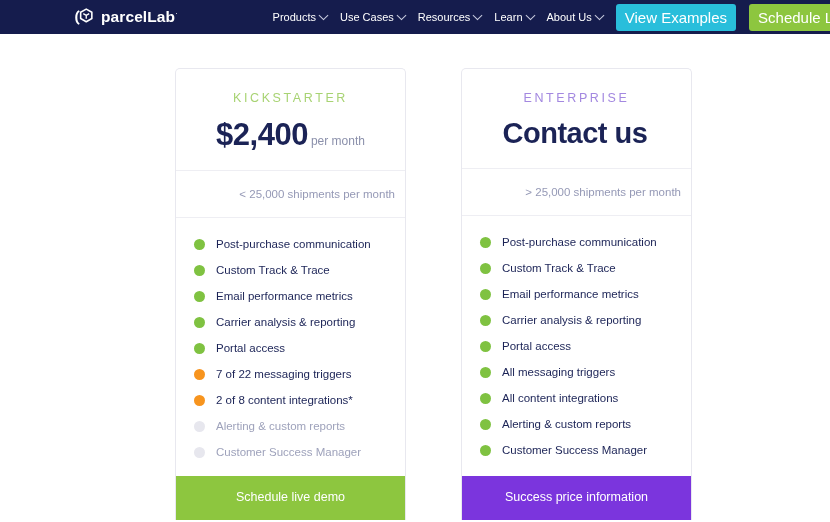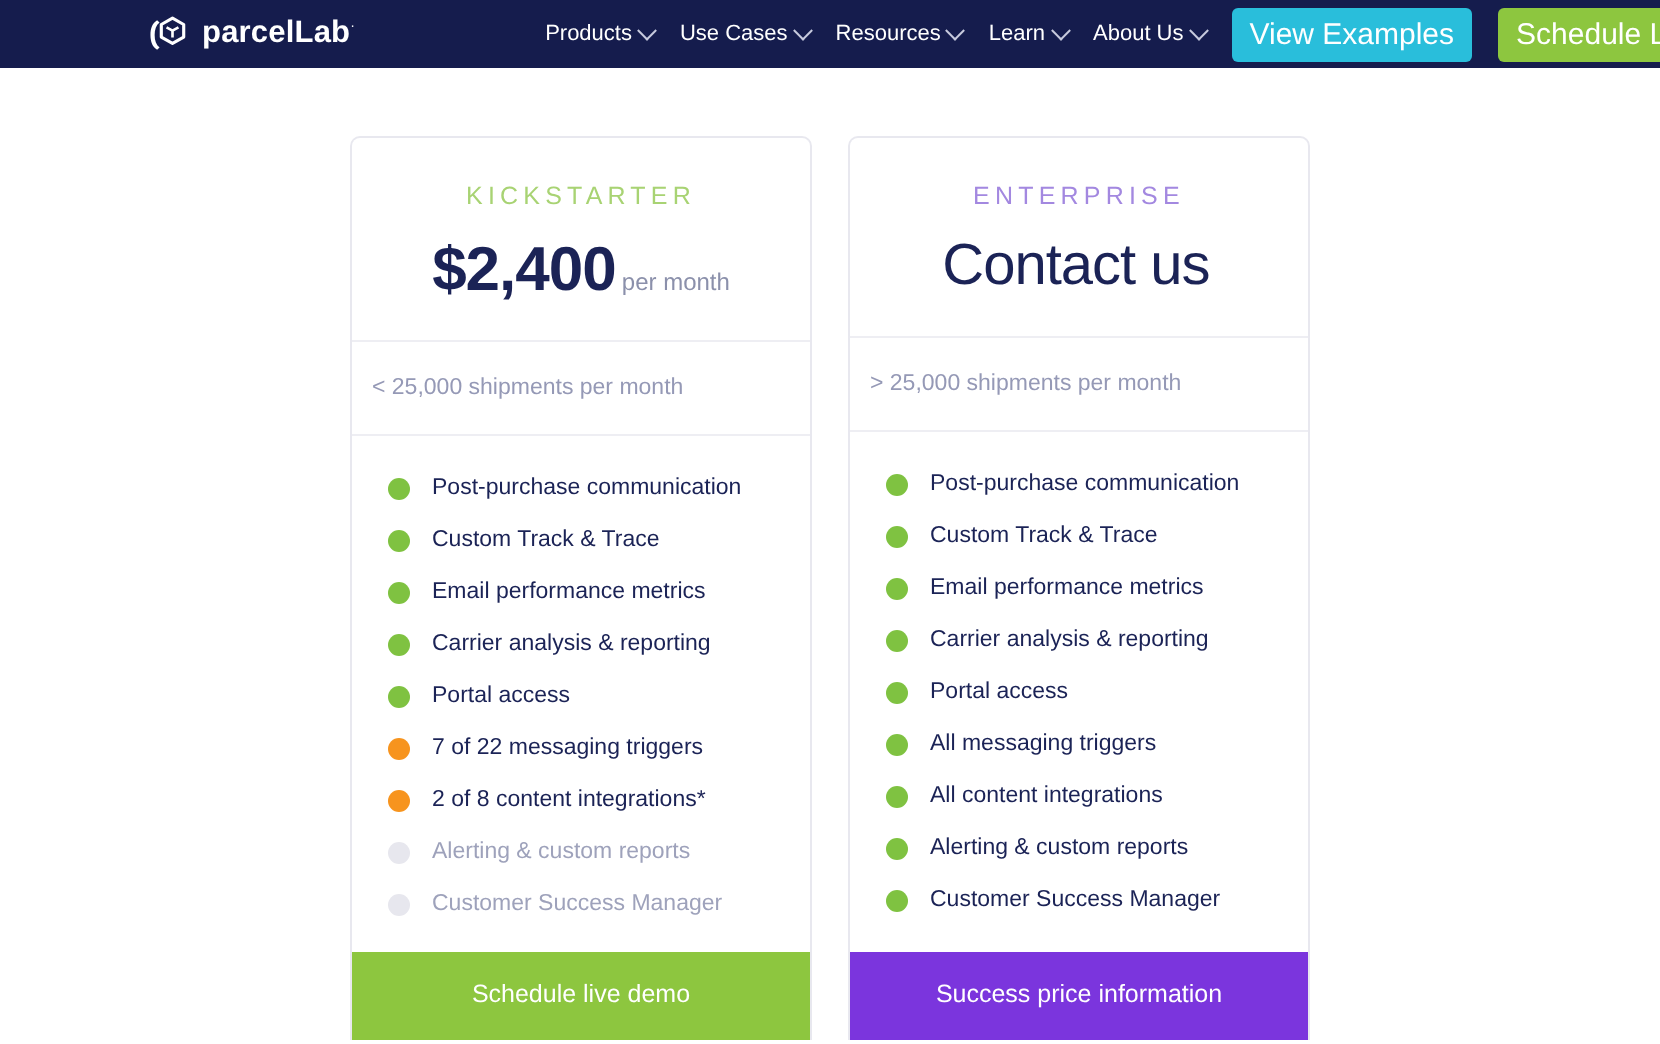--- a/index.html
+++ b/index.html
@@ -78,20 +78,21 @@
   }
   .card {
     width: 231px;
     background: #ffffff;
     border: 1px solid #e8e8ef;
     border-radius: 5px 5px 0 0;
     border-bottom: none;
     display: flex;
     flex-direction: column;
     overflow: hidden;
+    margin-left: 37px;
   }
 
   .card-head {
     padding: 22px 10px 20px;
     text-align: center;
     border-bottom: 1px solid #eeeef3;
   }
   .plan-name {
     font-size: 12.5px;
     letter-spacing: 2.6px;
@@ -108,31 +109,31 @@
     gap: 3px;
   }
   .price {
     font-size: 31px;
     font-weight: 700;
     color: #1b2356;
     letter-spacing: -.5px;
     line-height: 1;
     text-align: right;
   }
-  .price.contact { font-size: 29px; font-weight: 400; }
+  .price.contact { font-size: 29px; font-weight: 700; }
   .per {
     font-size: 12px;
     color: #8b90ab;
     padding-bottom: 2px;
     white-space: nowrap;
   }
 
   .ship-row {
     padding: 17px 10px;
-    text-align: left;
+    text-align: right;
     font-size: 11.5px;
     color: #9599b6;
     border-bottom: 1px solid #eeeef3;
   }
 
   .features {
     padding: 13px 0 11px 18px;
     list-style: none;
   }
   .feat {

